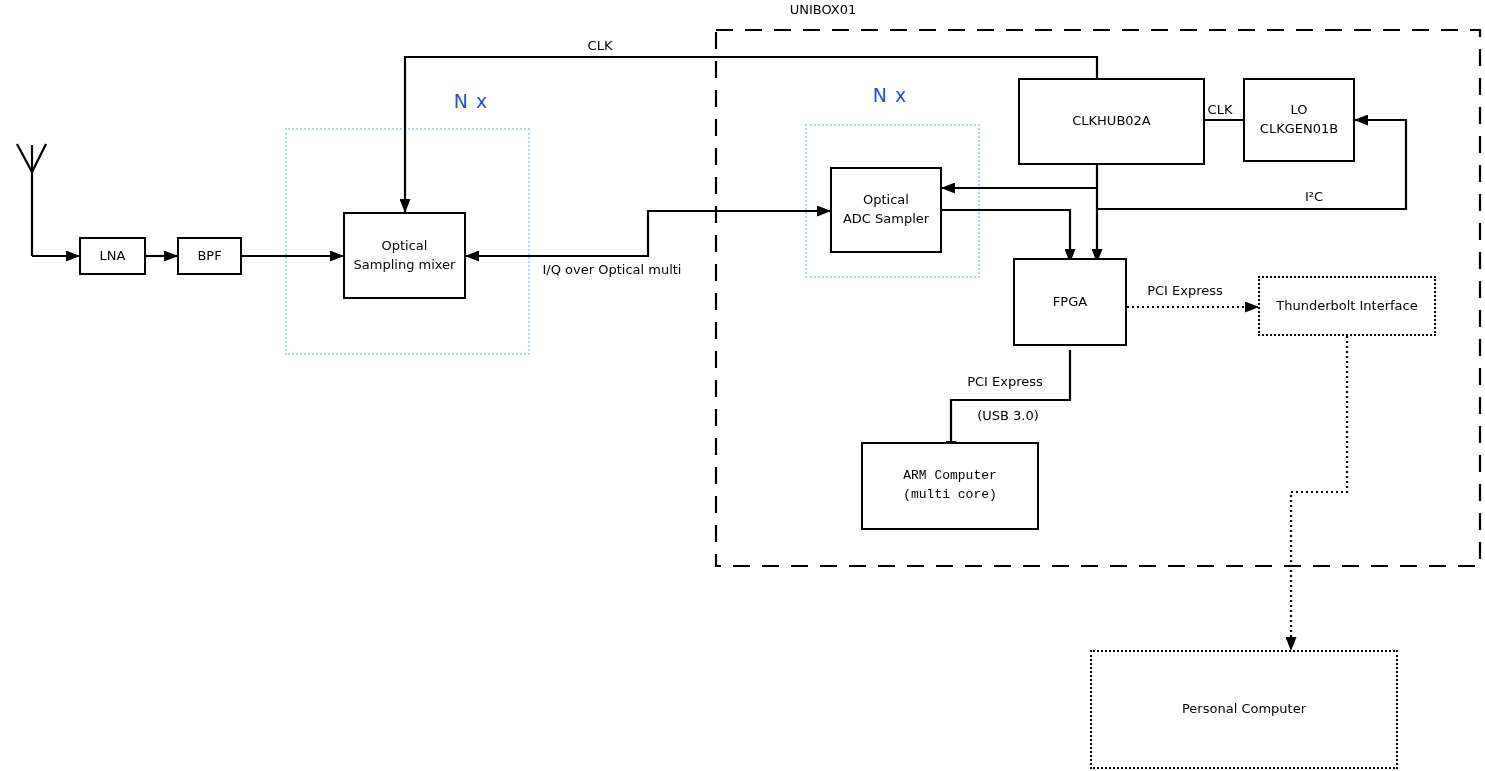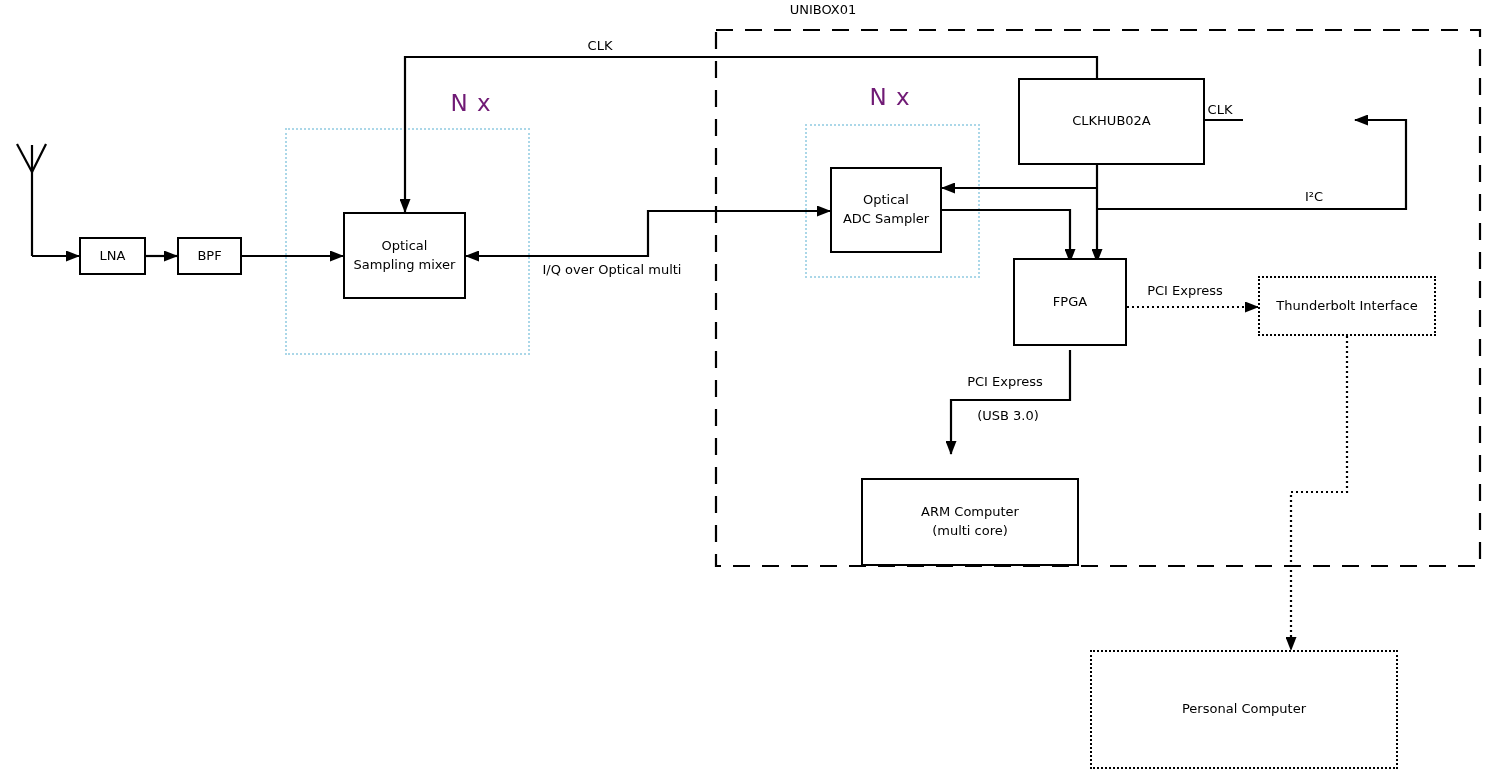--- a/index.html
+++ b/index.html
@@ -43,22 +43,22 @@
     border: 2px dotted #000;
   }
   .lbl {
     position: absolute;
     transform: translateX(-50%);
     white-space: nowrap;
     font-size: 13px;
     z-index: 3;
   }
   .nx {
-    font-size: 23px;
-    color: #701a75;
+    font-size: 19px;
+    color: #1d4ed8;
     letter-spacing: 1px;
     z-index: 3;
   }
 </style>
 </head>
 <body>
 
 <div class="canvas">
 
   <svg class="wires" viewBox="0 0 1485 771" xmlns="http://www.w3.org/2000/svg">
@@ -121,30 +121,34 @@
 
   <div class="block" style="left:830px; top:167px; width:112px; height:86px;">
     <span>Optical</span>
     <span>ADC Sampler</span>
   </div>
 
   <div class="block" style="left:1003px; top:78px; width:187px; height:87px;margin-left:15px;">
     <span>CLKHUB02A</span>
   </div>
 
+  <div class="block" style="left:1243px; top:78px; width:112px; height:84px;">
+    <span>LO</span>
+    <span>CLKGEN01B</span>
+  </div>
 
   <div class="block" style="left:1013px; top:258px; width:114px; height:88px;">
     <span>FPGA</span>
   </div>
 
   <div class="block dotted" style="left:1258px; top:276px; width:178px; height:60px;">
     <span>Thunderbolt Interface</span>
   </div>
 
-  <div class="block" style="left:861px; top:478px; width:218px; height:88px;">
+  <div class="block" style="left:861px; top:442px; width:178px; height:88px;font-family:Liberation Mono, monospace;">
     <span>ARM Computer</span>
     <span>(multi core)</span>
   </div>
 
   <div class="block dotted" style="left:1090px; top:650px; width:308px; height:119px;">
     <span>Personal Computer</span>
   </div>
 
   <div class="lbl" style="left:823px; top:2px;">UNIBOX01</div>
 

